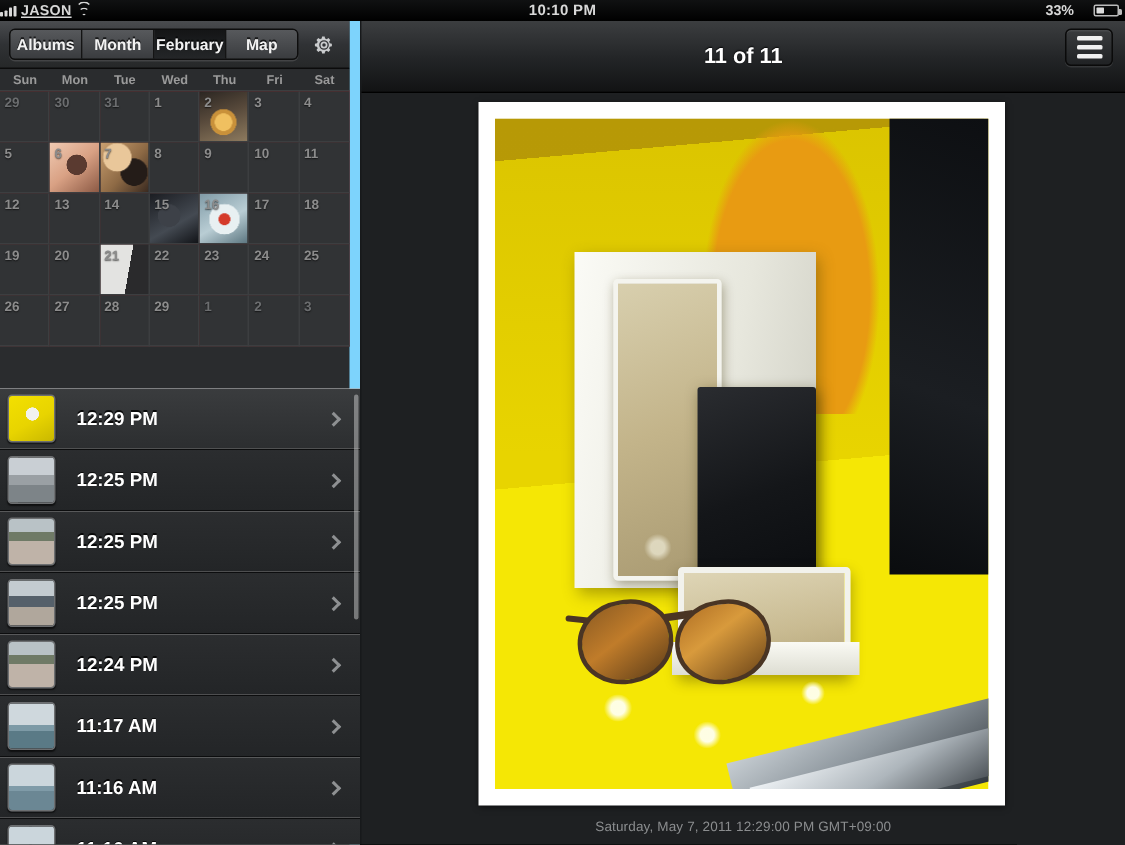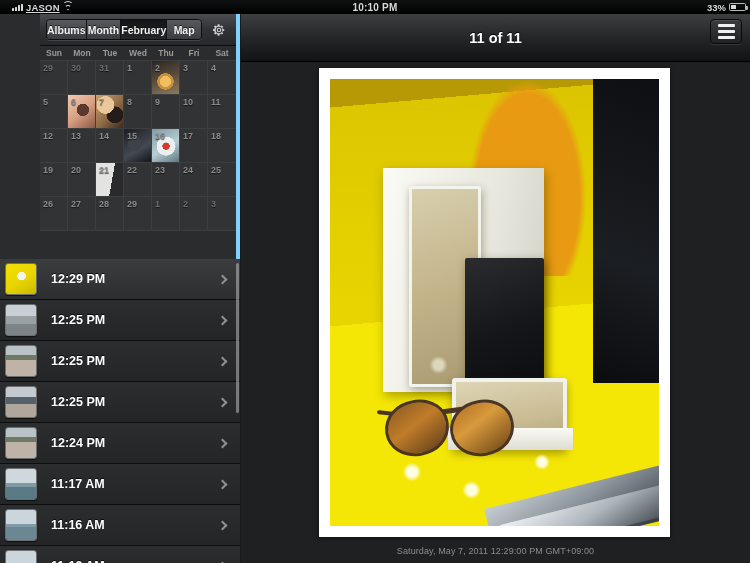--- a/index.html
+++ b/index.html
@@ -11,21 +11,21 @@
   }
   #app { position: relative; width: 750px; height: 563px; background: #17191b; }
 
   
   .statusbar {
     position: absolute; top: 0; left: 0; width: 750px; height: 14px;
     background: linear-gradient(#101112, #000);
     color: #d8d8d8; font-size: 9.5px; font-weight: bold;
     display: flex; align-items: center;
   }
-  .sb-left { display: flex; align-items: center; gap: 3px; padding-left: 12px; text-decoration: underline; }
+  .sb-left { display: flex; align-items: center; gap: 3px; padding-left: 0; text-decoration: underline; }
   .sig { display: flex; align-items: flex-end; gap: 1px; height: 8px; }
   .sig i { display: block; width: 2px; background: #d8d8d8; border-radius: .5px; }
   .sig i:nth-child(1){height:3px}.sig i:nth-child(2){height:4.5px}
   .sig i:nth-child(3){height:6px}.sig i:nth-child(4){height:7.5px}
   .sb-carrier { letter-spacing: .2px; }
   .wifi { position: relative; width: 11px; height: 8px; }
   .wifi span {
     position:absolute; left:50%; transform:translateX(-50%);
     border:1.1px solid #d8d8d8; border-bottom-color:transparent;
     border-left-color:transparent; border-right-color:transparent;
@@ -33,35 +33,34 @@
   }
   .wifi span:nth-child(1){ width:11px;height:11px; bottom:-1px;}
   .wifi span:nth-child(2){ width:7px;height:7px; bottom:-1px;}
   .wifi span:nth-child(3){ width:3px;height:3px; bottom:-1px;}
   .sb-center {
     position: absolute; left: 0; right: 0; text-align: center;
     font-size: 10px; letter-spacing: .2px;
   }
   .sb-right {
     margin-left: auto; padding-right: 4px;
-    display: flex; align-items: center; gap: 3px; font-size: 9.5px;
+    display: flex; align-items: center; gap: 13px; font-size: 9.5px;
   }
   .batt { position: relative; width: 17px; height: 8px;
     border: 1px solid #bbb; border-radius: 1.5px; }
   .batt::after { content:''; position:absolute; right:-3px; top:2px;
     width:2px; height:4px; background:#bbb; border-radius:0 1px 1px 0; }
   .batt i { position:absolute; left:1px; top:1px; bottom:1px;
     width:33%; background:#dcdcdc; border-radius:.5px; display:block; }
 
   
   .left-panel {
     position: absolute; top: 14px; left: 0; width: 240px; height: 549px;
     background: #2a2c2e;
-    border-right: 4px solid #7dd3fc;
-    padding-left: 40px;
+    border-right: 7px solid #7dd3fc;
   }
   .toolbar {
     height: 32px; width: 100%;
     background: linear-gradient(#4a4c4f 0%, #303235 50%, #262829 100%);
     border-bottom: 1px solid #0b0b0b;
     display: flex; align-items: center; padding: 0 6px; gap: 6px;
   }
   .segmented {
     display: flex; height: 21px; border-radius: 4px; overflow: hidden;
     border: 1px solid #0e0e0e; flex: 1;

